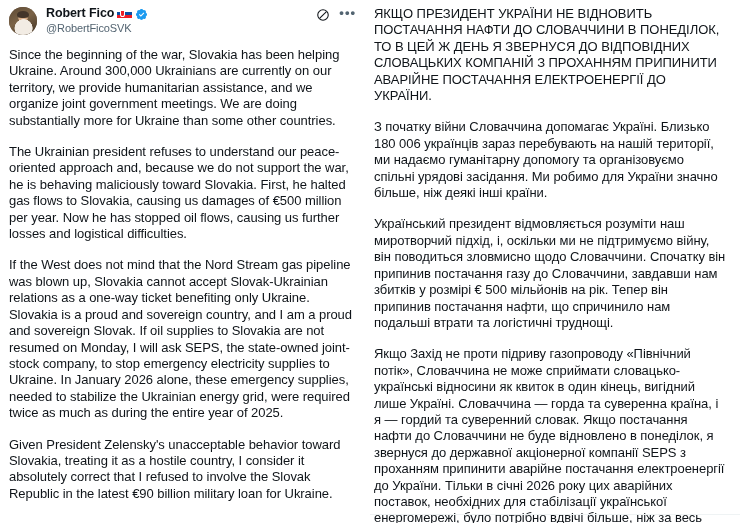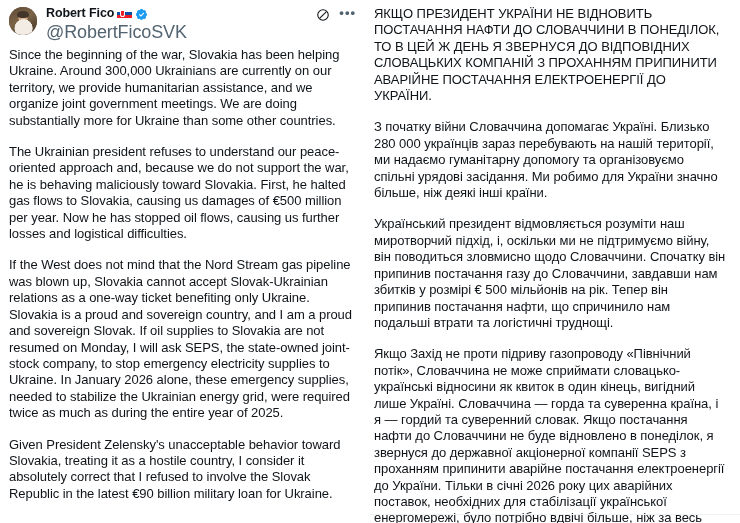--- a/index.html
+++ b/index.html
@@ -121,21 +121,21 @@
   }
 
   .verified-badge {
     width: 13px;
     height: 13px;
     flex: 0 0 13px;
     display: inline-block;
   }
 
   .handle {
-    font-size: 18px;
+    font-size: 11px;
     color: #536471;
     margin-top: 1px;
     letter-spacing: -0.1px;
   }
 
   .header-actions {
     position: absolute;
     right: 0;
     top: 2px;
     display: flex;
@@ -244,21 +244,21 @@
       <p class="para">The Ukrainian president refuses to understand our peace-oriented approach and, because we do not support the war, he is behaving maliciously toward Slovakia. First, he halted gas flows to Slovakia, causing us damages of €500 million per year. Now he has stopped oil flows, causing us further losses and logistical difficulties.</p>
       <p class="para">If the West does not mind that the Nord Stream gas pipeline was blown up, Slovakia cannot accept Slovak-Ukrainian relations as a one-way ticket benefiting only Ukraine. Slovakia is a proud and sovereign country, and I am a proud and sovereign Slovak. If oil supplies to Slovakia are not resumed on Monday, I will ask SEPS, the state-owned joint-stock company, to stop emergency electricity supplies to Ukraine. In January 2026 alone, these emergency supplies, needed to stabilize the Ukrainian energy grid, were required twice as much as during the entire year of 2025.</p>
       <p class="para last">Given President Zelensky's unacceptable behavior toward Slovakia, treating it as a hostile country, I consider it absolutely correct that I refused to involve the Slovak Republic in the latest €90 billion military loan for Ukraine.</p>
     </div>
   </div>
 
   <div class="col-right">
 
     <div class="body-text">
       <p class="para uppercase">ЯКЩО ПРЕЗИДЕНТ УКРАЇНИ НЕ ВІДНОВИТЬ ПОСТАЧАННЯ НАФТИ ДО СЛОВАЧЧИНИ В ПОНЕДІЛОК, ТО В ЦЕЙ Ж ДЕНЬ Я ЗВЕРНУСЯ ДО ВІДПОВІДНИХ СЛОВАЦЬКИХ КОМПАНІЙ З ПРОХАННЯМ ПРИПИНИТИ АВАРІЙНЕ ПОСТАЧАННЯ ЕЛЕКТРОЕНЕРГІЇ ДО УКРАЇНИ.</p>
-      <p class="para">З початку війни Словаччина допомагає Україні. Близько 280 000 українців зараз перебувають на нашій території, ми надаємо гуманітарну допомогу та організовуємо спільні урядові засідання. Ми робимо для України значно більше, ніж деякі інші країни.</p>
+      <p class="para">З початку війни Словаччина допомагає Україні. Близько 180 006 українців зараз перебувають на нашій території, ми надаємо гуманітарну допомогу та організовуємо спільні урядові засідання. Ми робимо для України значно більше, ніж деякі інші країни.</p>
       <p class="para">Український президент відмовляється розуміти наш миротворчий підхід, і, оскільки ми не підтримуємо війну, він поводиться зловмисно щодо Словаччини. Спочатку він припинив постачання газу до Словаччини, завдавши нам збитків у розмірі € 500 мільйонів на рік. Тепер він припинив постачання нафти, що спричинило нам подальші втрати та логістичні труднощі.</p>
       <p class="para">Якщо Захід не проти підриву газопроводу «Північний потік», Словаччина не може сприймати словацько-українські відносини як квиток в один кінець, вигідний лише Україні. Словаччина — горда та суверенна країна, і я — гордий та суверенний словак. Якщо постачання нафти до Словаччини не буде відновлено в понеділок, я звернуся до державної акціонерної компанії SEPS з проханням припинити аварійне постачання електроенергії до України. Тільки в січні 2026 року цих аварійних поставок, необхідних для стабілізації української енергомережі, було потрібно вдвічі більше, ніж за весь 2025 рік.</p>
 
     </div>
 
     <div class="bottom-rule"></div>
   </div>
 
 </div>
 

